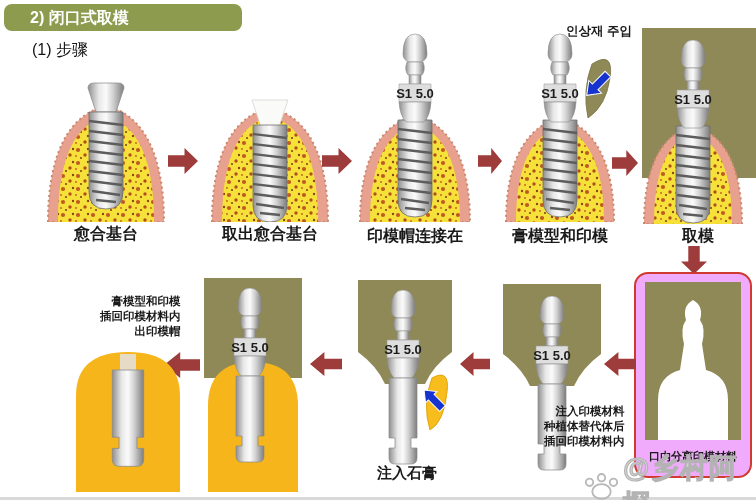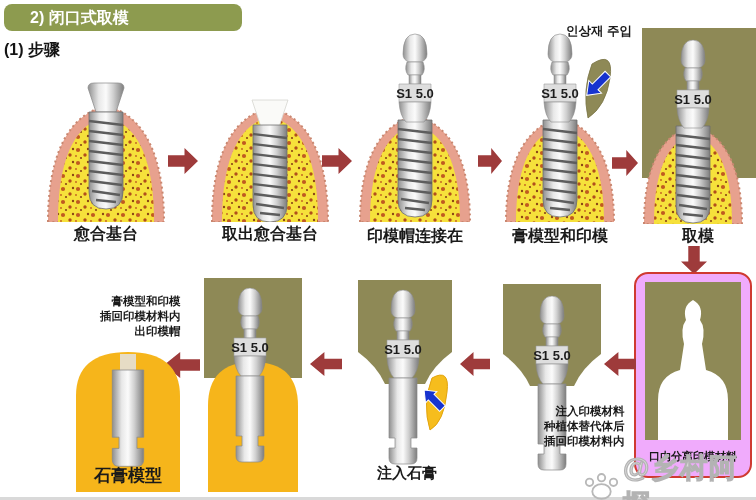--- a/index.html
+++ b/index.html
@@ -2,21 +2,21 @@
 <html><head>
 <meta charset="utf-8">
 <style>
   html,body{margin:0;padding:0;background:#fff;}
   .stage{position:relative;width:756px;height:500px;background:#ffffff;overflow:hidden;
          font-family:"Liberation Sans","DejaVu Sans",sans-serif;}
   .abs{position:absolute;}
   
   .title-pill{left:4px;top:4px;width:238px;height:27px;background:#8d9b4f;border-radius:8px;
               color:#ffffff;font-size:16px;font-weight:bold;line-height:27px;padding-left:26px;box-sizing:border-box;}
-  .subtitle{left:4px;top:40px;font-size:16px;font-weight:bold;color:#141414;}
+  .subtitle{left:32px;top:40px;font-size:16px;font-weight:normal;color:#141414;}
   
   .step-label{font-size:16px;font-weight:bold;color:#1a1a1a;text-align:center;}
   .small-note{font-size:11.5px;font-weight:bold;color:#1a1a1a;line-height:15px;white-space:nowrap;text-align:right;}
   
   .arr{background:#9e3b3b;}
   .arr-right{clip-path:polygon(0 28%,55% 28%,55% 0,100% 50%,55% 100%,55% 72%,0 72%);}
   .arr-left{clip-path:polygon(100% 28%,45% 28%,45% 0,0 50%,45% 100%,45% 72%,100% 72%);}
   .arr-down{clip-path:polygon(28% 0,72% 0,72% 55%,100% 55%,50% 100%,0 55%,28% 55%);}
   
   .red-box{left:634px;top:272px;width:118px;height:206px;border:2.5px solid #cf3a31;border-radius:14px;
@@ -187,21 +187,20 @@
     <div>膏模型和印模</div>
     <div>插回印模材料内</div>
     <div>出印模帽</div>
   </div>
 
   <svg class="abs" style="left:70px;top:344px" width="116" height="148" viewBox="0 0 116 148">
     <path d="M6,148 L6,52 Q6,8 58,8 Q110,8 110,52 L110,148 Z" fill="#f6b51b"></path>
     <path d="M50,10 L66,10 L66,28 L50,28 Z" fill="#e3e3e3" opacity="0.85"></path>
     <use href="#analogg" transform="translate(58,26) scale(1.12)"></use>
   </svg>
-  <div class="abs step-label" style="left:70px;top:464px;width:116px;font-size:17px">石膏模型</div>
 
   <div class="abs watermark">
     <svg width="38" height="32" viewBox="0 0 38 32">
       <ellipse cx="19" cy="22" rx="10" ry="8" fill="none" stroke="#b8b8b8" stroke-width="2"></ellipse>
       <circle cx="6" cy="12" r="4" fill="none" stroke="#b8b8b8" stroke-width="2"></circle>
       <circle cx="19" cy="7" r="4" fill="none" stroke="#b8b8b8" stroke-width="2"></circle>
       <circle cx="32" cy="12" r="4" fill="none" stroke="#b8b8b8" stroke-width="2"></circle>
     </svg>
     <span class="watermark-text">@乡村阿探</span>
   </div>

